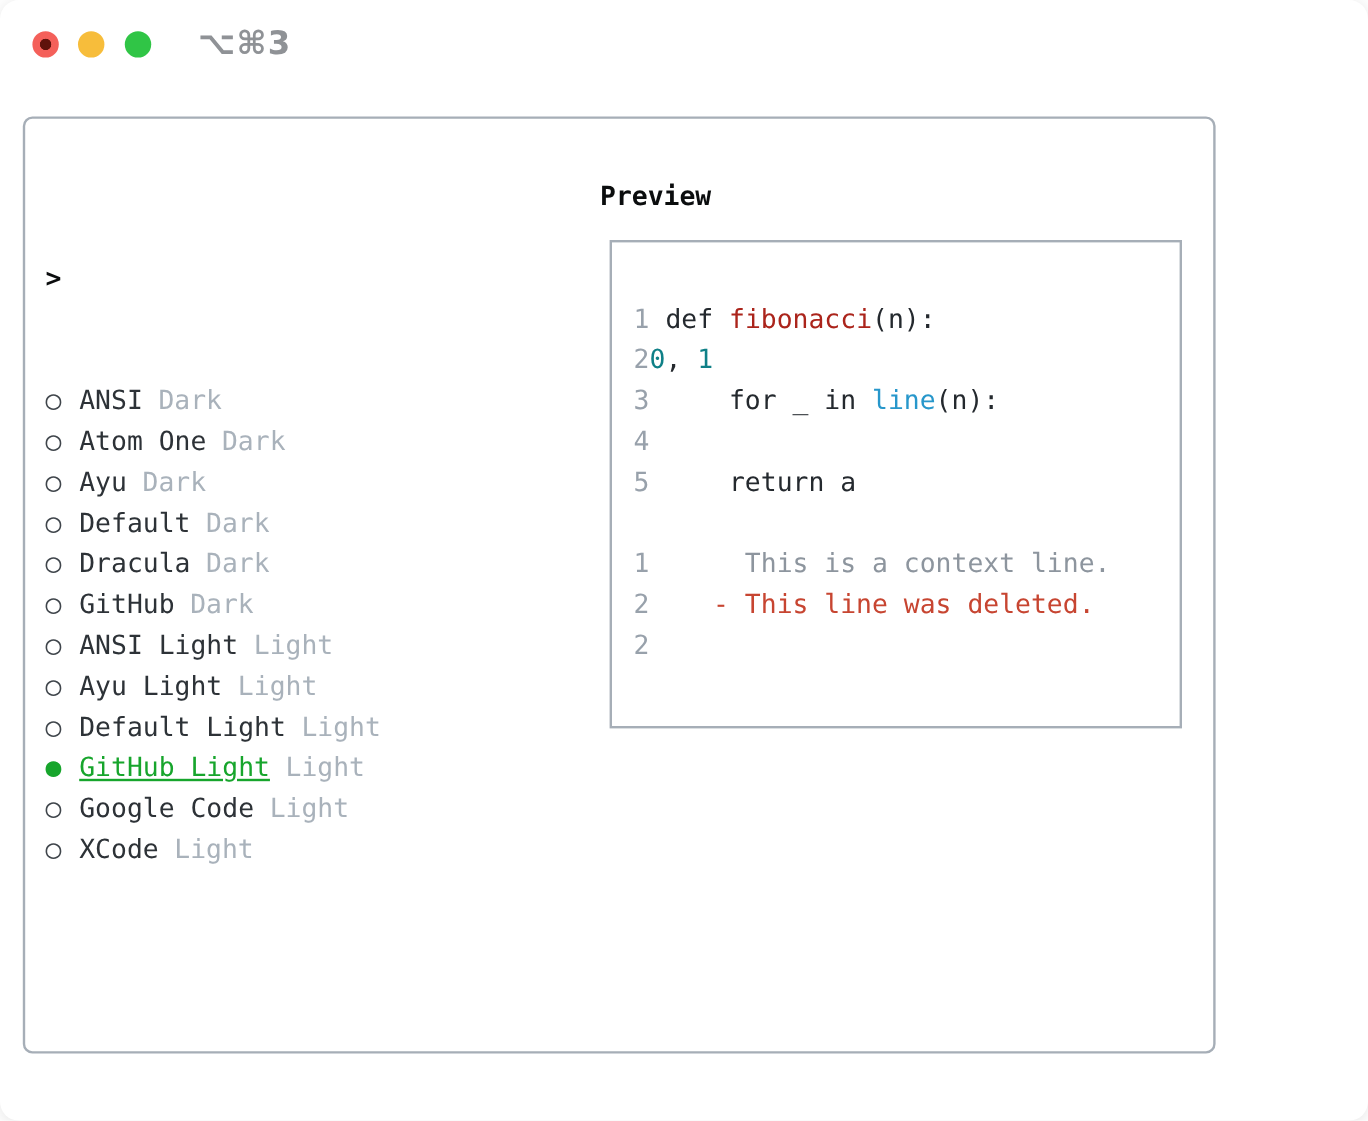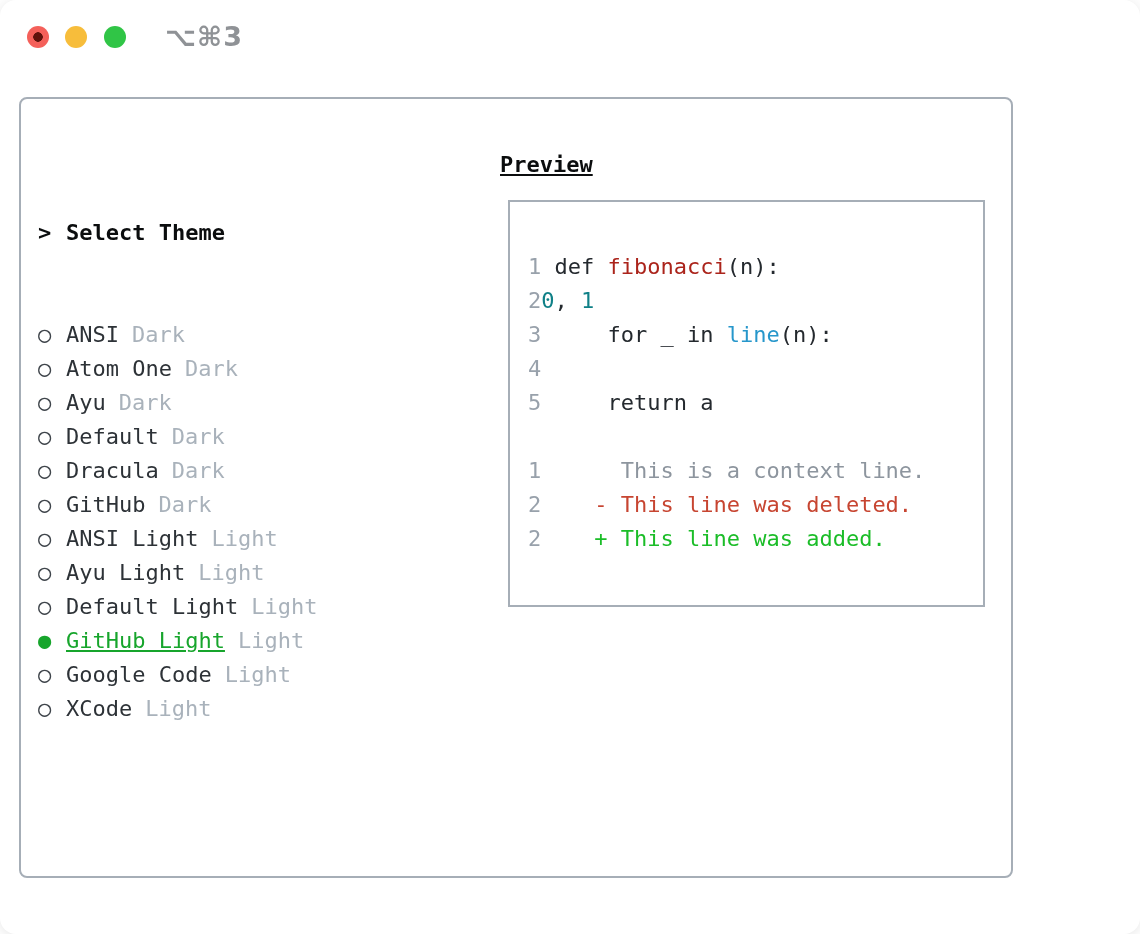--- a/index.html
+++ b/index.html
@@ -31,21 +31,21 @@
   .marker{display:inline-block;width:28px;flex:0 0 28px;color:#3f454b;}
   .cursor{font-weight:bold;color:var(--heading);}
   .heading{font-weight:bold;color:var(--heading);}
   .subheading{color:var(--heading);}
   .label{color:var(--text);}
   .tag{color:var(--muted);margin-left:13px;}
   .sel .label{color:var(--accent_green);text-decoration:underline;}
   .sel-marker{color:var(--accent_green);}
   .apply-block{margin-top:34px;}
   
-  .preview-heading{position:absolute;left:479px;top:49px;height:34px;line-height:34px;font-weight:bold;color:var(--heading);text-decoration:underline;}
+  .preview-heading{position:absolute;left:479px;top:49px;height:34px;line-height:34px;font-weight:bold;color:var(--heading);}
   .preview-box{
     position:absolute;left:487px;top:101px;width:477px;height:407px;
     border:2px solid var(--border);box-sizing:border-box;
     padding:48px 0 0 18px;overflow:hidden;
   }
   .code-row{display:flex;height:34px;line-height:34px;white-space:pre;}
   .lnum{color:var(--line_number);}
   #diff-lines{margin-top:34px;}
   .tok.plain{color:var(--code_text);text-align:right;}
   .tok.func{color:var(--func);}
@@ -62,21 +62,21 @@
   <div class="titlebar">
     <span class="light red"></span>
     <span class="light yellow"></span>
     <span class="light green"></span>
     <div class="win-title">⌥⌘3</div>
   </div>
 
   <div class="panel">
     <div class="left-col">
       <div class="row">
-        <span class="marker cursor">&gt;</span><span class="heading">Select Theme</span>
+        <span class="marker cursor">&gt;</span>
       </div>
       <div id="theme-list"><div class="row"><span class="marker">○</span><span class="label">ANSI</span><span class="tag">Dark</span></div><div class="row"><span class="marker">○</span><span class="label">Atom One</span><span class="tag">Dark</span></div><div class="row"><span class="marker">○</span><span class="label">Ayu</span><span class="tag">Dark</span></div><div class="row"><span class="marker">○</span><span class="label">Default</span><span class="tag">Dark</span></div><div class="row"><span class="marker">○</span><span class="label">Dracula</span><span class="tag">Dark</span></div><div class="row"><span class="marker">○</span><span class="label">GitHub</span><span class="tag">Dark</span></div><div class="row"><span class="marker">○</span><span class="label">ANSI Light</span><span class="tag">Light</span></div><div class="row"><span class="marker">○</span><span class="label">Ayu Light</span><span class="tag">Light</span></div><div class="row"><span class="marker">○</span><span class="label">Default Light</span><span class="tag">Light</span></div><div class="row sel"><span class="marker sel-marker">●</span><span class="label">GitHub Light</span><span class="tag">Light</span></div><div class="row"><span class="marker">○</span><span class="label">Google Code</span><span class="tag">Light</span></div><div class="row"><span class="marker">○</span><span class="label">XCode</span><span class="tag">Light</span></div></div>
 
       <div class="apply-block">
         <div class="row">
           <span class="marker"></span><span class="subheading">Apply To</span>
         </div>
         
       </div>
 
@@ -88,17 +88,17 @@
       <div id="code-lines">
           <div class="code-row"><span class="lnum">1</span><span class="tok plain"> def </span><span class="tok func">fibonacci</span><span class="tok plain">(n):</span></div>
           <div class="code-row"><span class="lnum">2</span><span class="tok number">0</span><span class="tok plain">, </span><span class="tok number">1</span></div>
           <div class="code-row"><span class="lnum">3</span><span class="tok plain">     for _ in </span><span class="tok builtin">line</span><span class="tok plain">(n):</span></div>
           <div class="code-row"><span class="lnum">4</span></div>
           <div class="code-row"><span class="lnum">5</span><span class="tok plain">     return a</span></div>
         </div>
       <div id="diff-lines">
           <div class="code-row"><span class="lnum">1</span><span class="tok context">      This is a context line.</span></div>
           <div class="code-row"><span class="lnum">2</span><span class="tok deleted">    - This line was deleted.</span></div>
-          <div class="code-row"><span class="lnum">2</span><span class="tok added">    + This line was added.</span></div>
+          <div class="code-row"><span class="lnum">2</span></div>
         </div>
     </div>
   </div>
 </div>
 
 </body></html>

